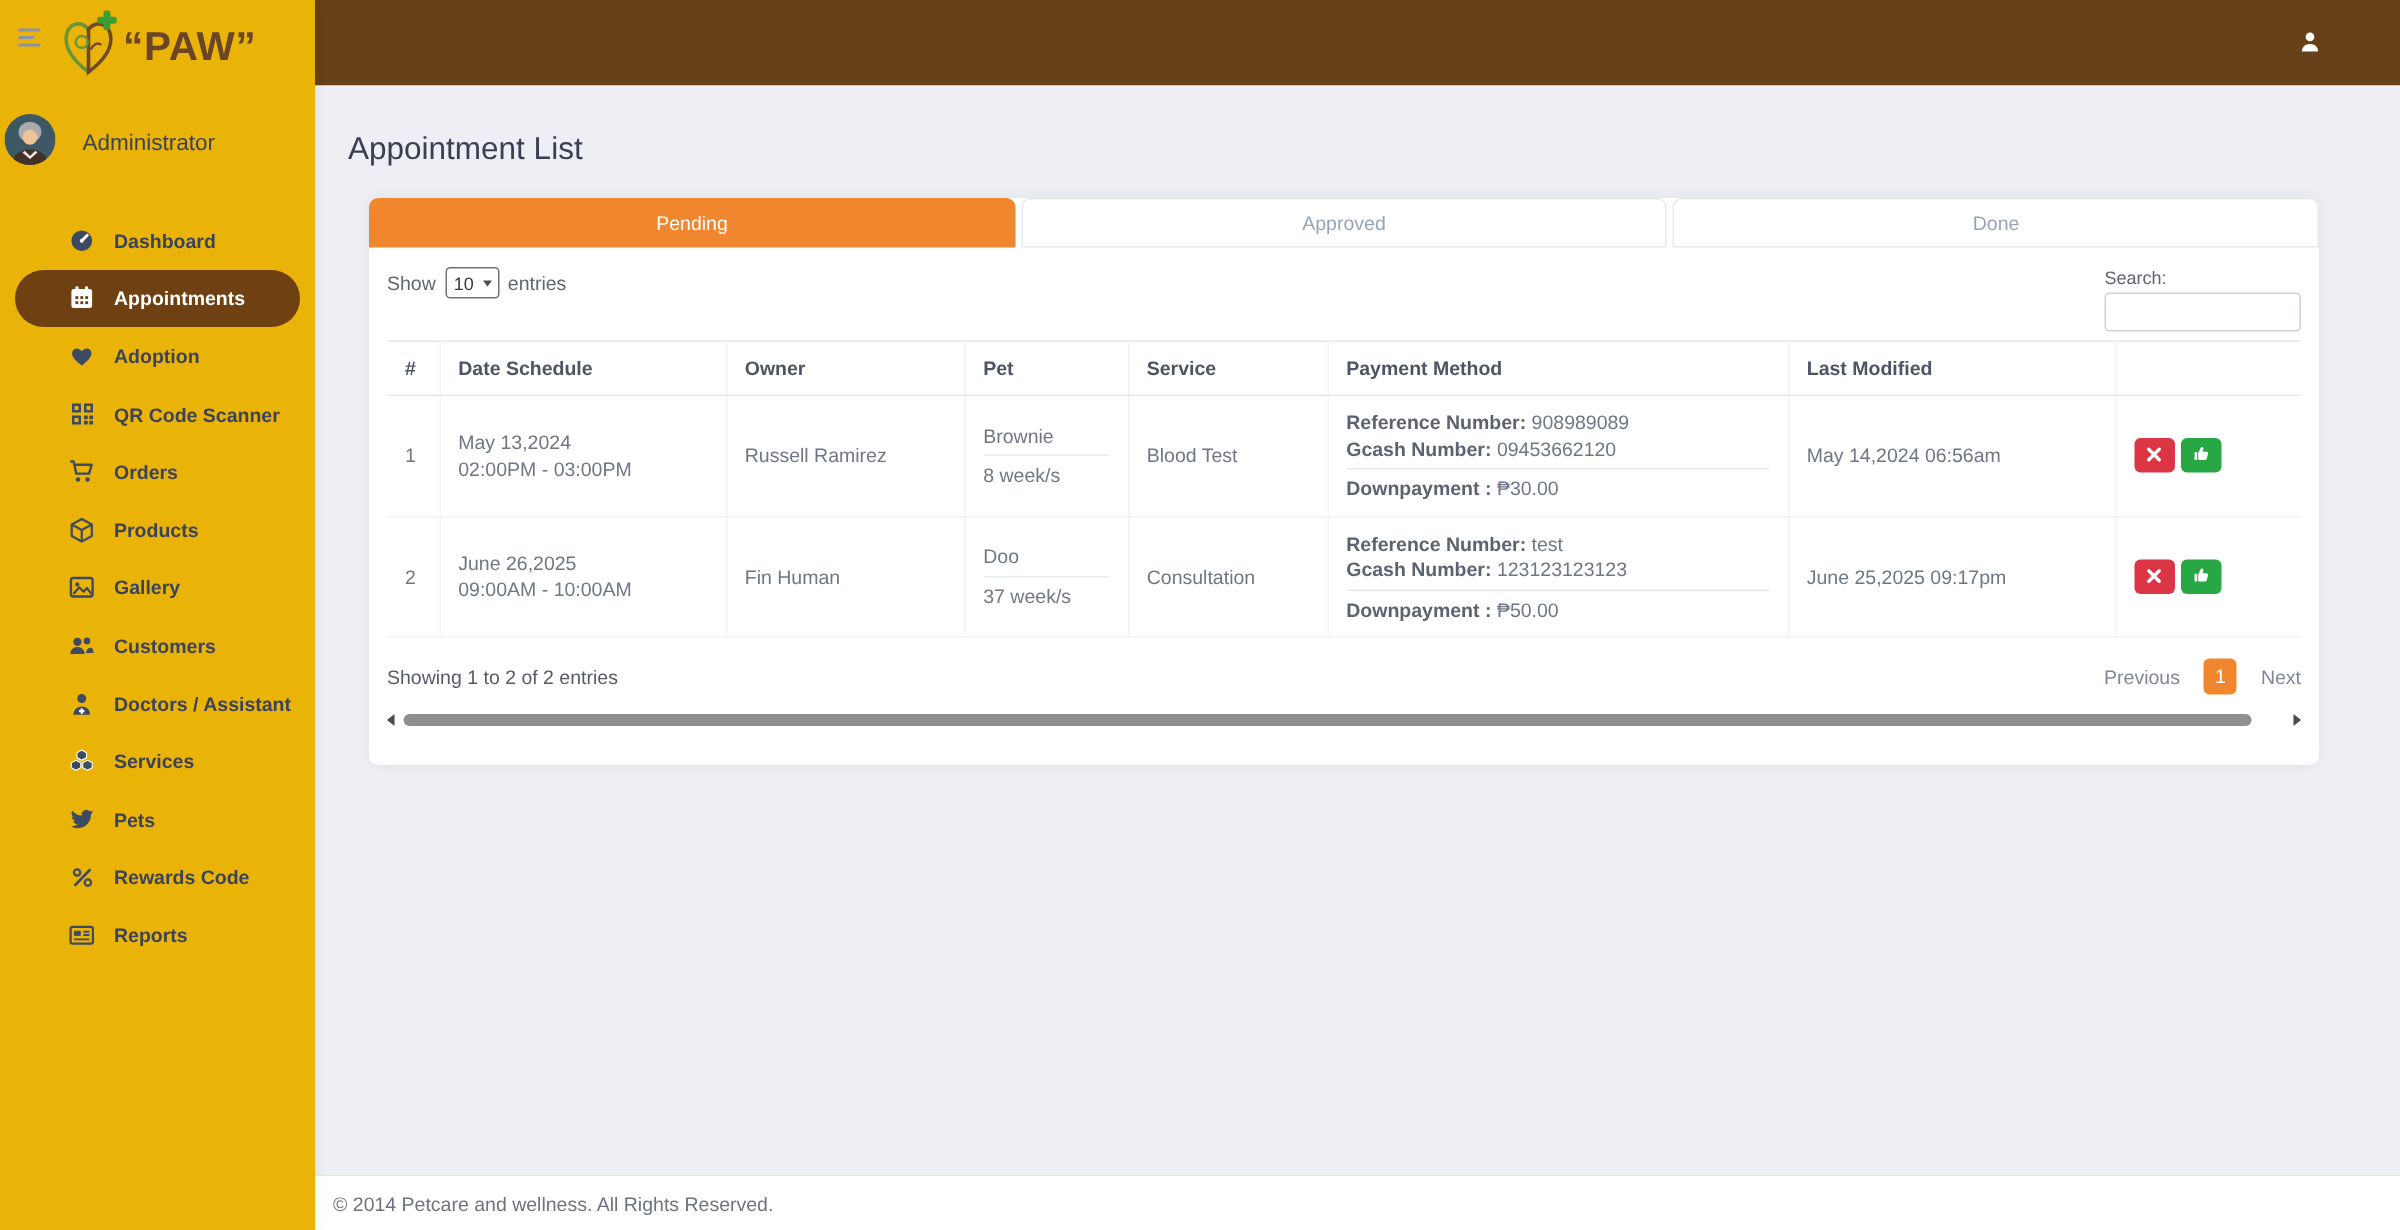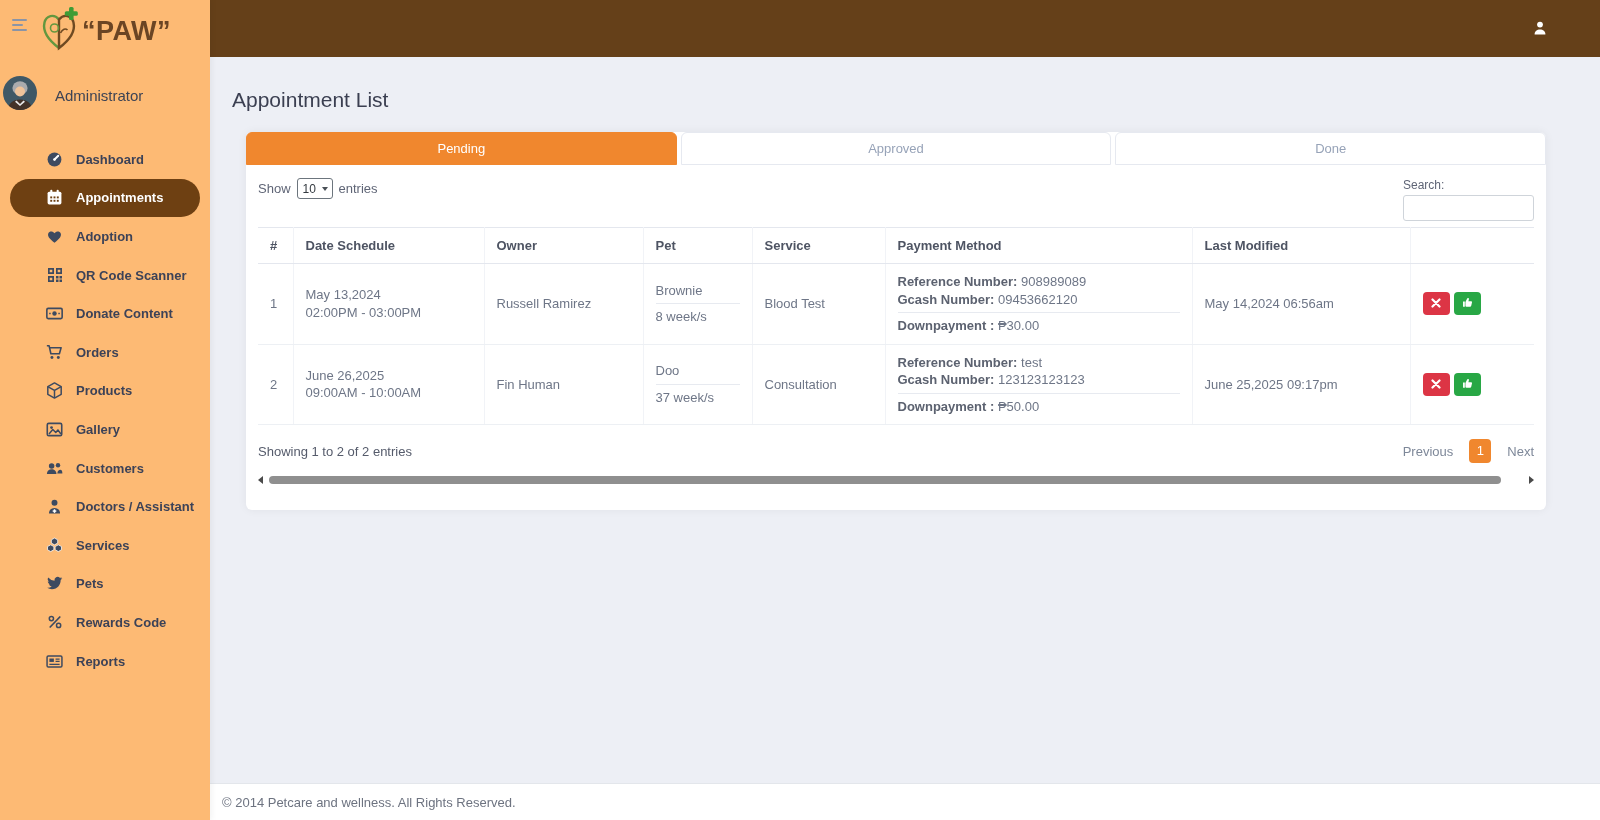--- a/index.html
+++ b/index.html
@@ -1,21 +1,21 @@
 <!DOCTYPE html>
 <html><head>
 <meta charset="utf-8">
 <style>
   * { margin:0; padding:0; box-sizing:border-box; }
   html,body { width:1600px; height:820px; overflow:hidden; }
   body { font-family:"Liberation Sans", sans-serif; background:#edeff5; color:#3d4354; }
   .app { position:relative; width:1600px; height:820px; }
 
   
-  .sidebar { position:absolute; left:0; top:0; width:210px; height:820px; background:#fdba74;
+  .sidebar { position:absolute; left:0; top:0; width:210px; height:820px; background:#eab308;
              box-shadow:2px 0 6px rgba(0,0,0,.05); z-index:5; }
   .sb-top { position:relative; height:60px; }
   .hamburger { position:absolute; left:12px; top:19px; width:15px; cursor:pointer; }
   .hamburger div { height:2px; background:#8a94a6; margin-bottom:3px; border-radius:1px; }
   .hamburger div:nth-child(2){ width:11px; }
   .logo { position:absolute; left:38px; top:6px; display:flex; align-items:center; }
   .logo-text { font-size:27px; font-weight:800; color:#6b4524; letter-spacing:.5px; margin-left:2px; }
   .profile { display:flex; align-items:center; padding:16px 0 0 3px; }
   .profile-name { margin-left:18px; font-size:15px; color:#3d4354; }
   .menu { list-style:none; margin-top:26px; }
@@ -166,31 +166,20 @@
         </span>
         <span>Adoption</span>
       </li>
       <li>
         <span class="mi">
           <svg width="16" height="16" viewBox="0 0 16 16">
               <path fill="currentColor" fill-rule="evenodd" d="M1 1h6v6H1V1zm1.7 1.7h2.6v2.6H2.7V2.7zM9 1h6v6H9V1zm1.7 1.7h2.6v2.6h-2.6V2.7zM1 9h6v6H1V9zm1.7 1.7h2.6v2.6H2.7v-2.6zM9 9h2.5v2.5H9V9zm3.5 3.5H15V15h-2.5v-2.5zM9 12.5h2.5V15H9v-2.5zm3.5-3.5H15v2.5h-2.5V9z"></path>
             </svg>
         </span>
         <span>QR Code Scanner</span>
-      </li>
-      <li>
-        <span class="mi">
-          <svg width="17" height="17" viewBox="0 0 16 16">
-              <rect x="0.8" y="3.2" width="14.4" height="9.6" rx="1.2" fill="none" stroke="currentColor" stroke-width="1.5"></rect>
-              <circle cx="8" cy="8" r="2.1" fill="currentColor"></circle>
-              <rect x="3" y="7.3" width="1.4" height="1.4" fill="currentColor"></rect>
-              <rect x="11.6" y="7.3" width="1.4" height="1.4" fill="currentColor"></rect>
-            </svg>
-        </span>
-        <span>Donate Content</span>
       </li>
       <li>
         <span class="mi">
           <svg width="17" height="17" viewBox="0 0 16 16">
               <path d="M0.8 1.6h2.1l1.7 7.6h8l1.6-5.6H4" fill="none" stroke="currentColor" stroke-width="1.5" stroke-linejoin="round"></path>
               <circle cx="5.6" cy="12.8" r="1.4" fill="currentColor"></circle>
               <circle cx="11.6" cy="12.8" r="1.4" fill="currentColor"></circle>
             </svg>
         </span>
         <span>Orders</span>

